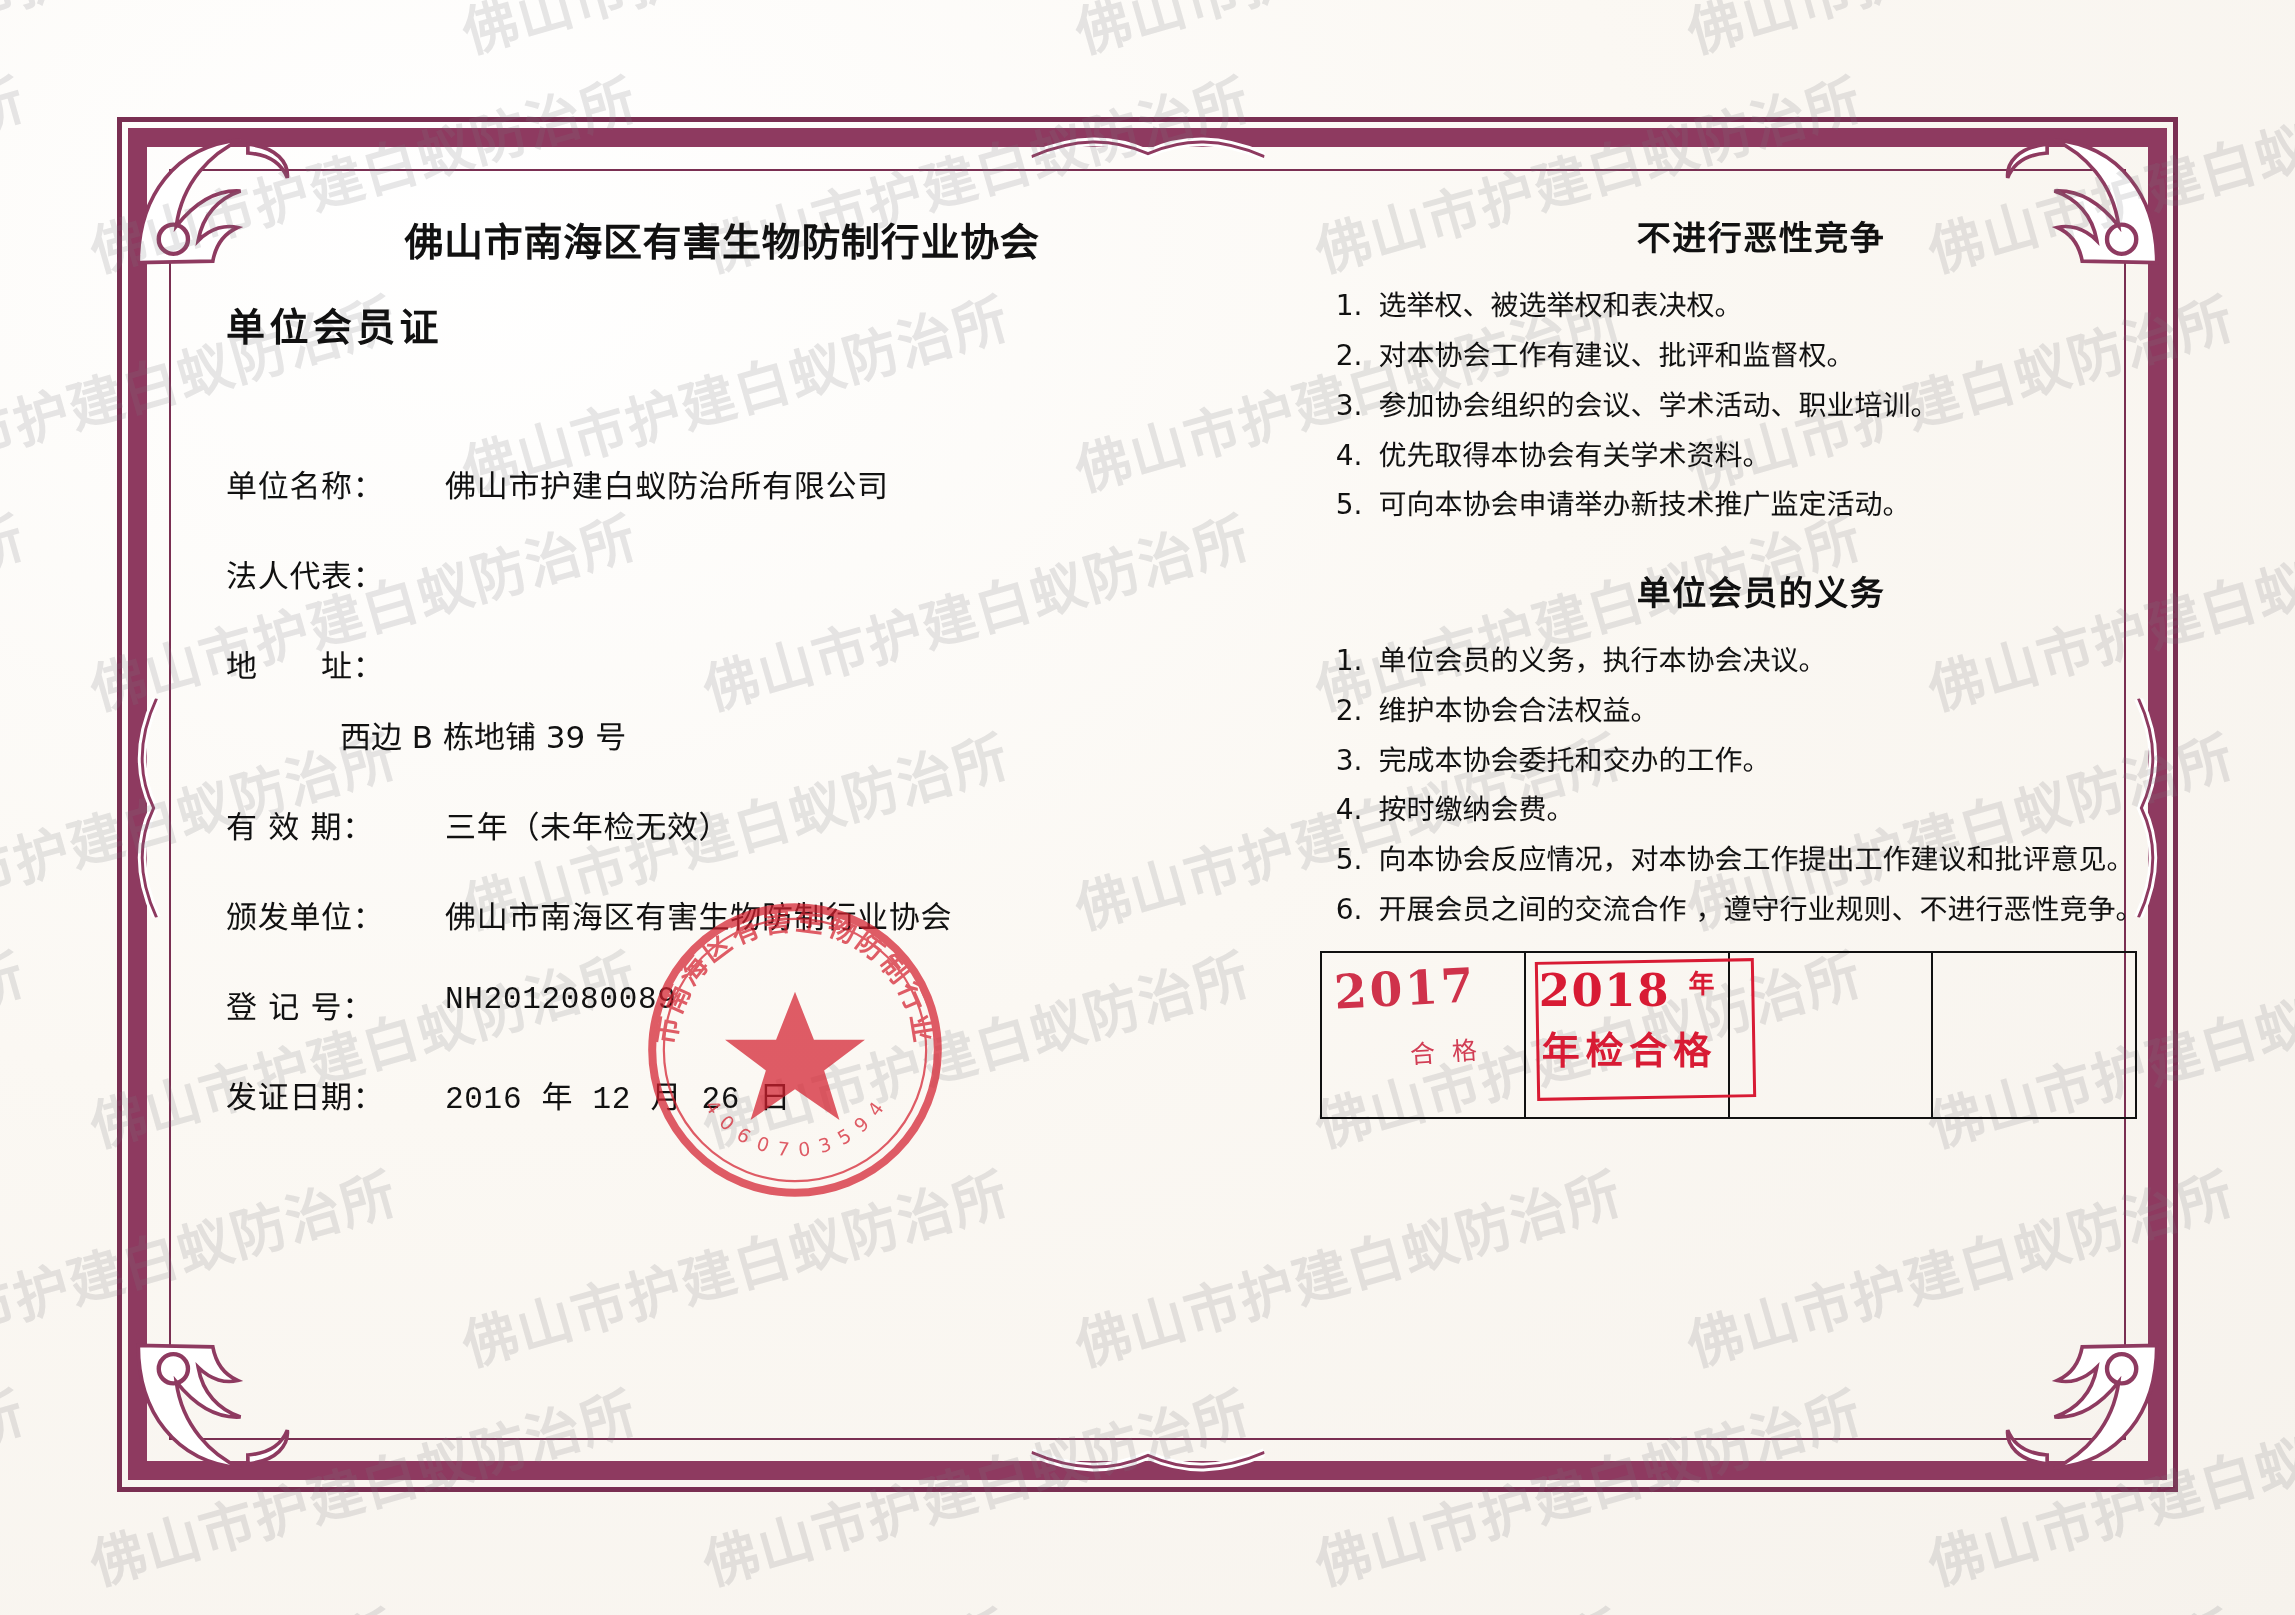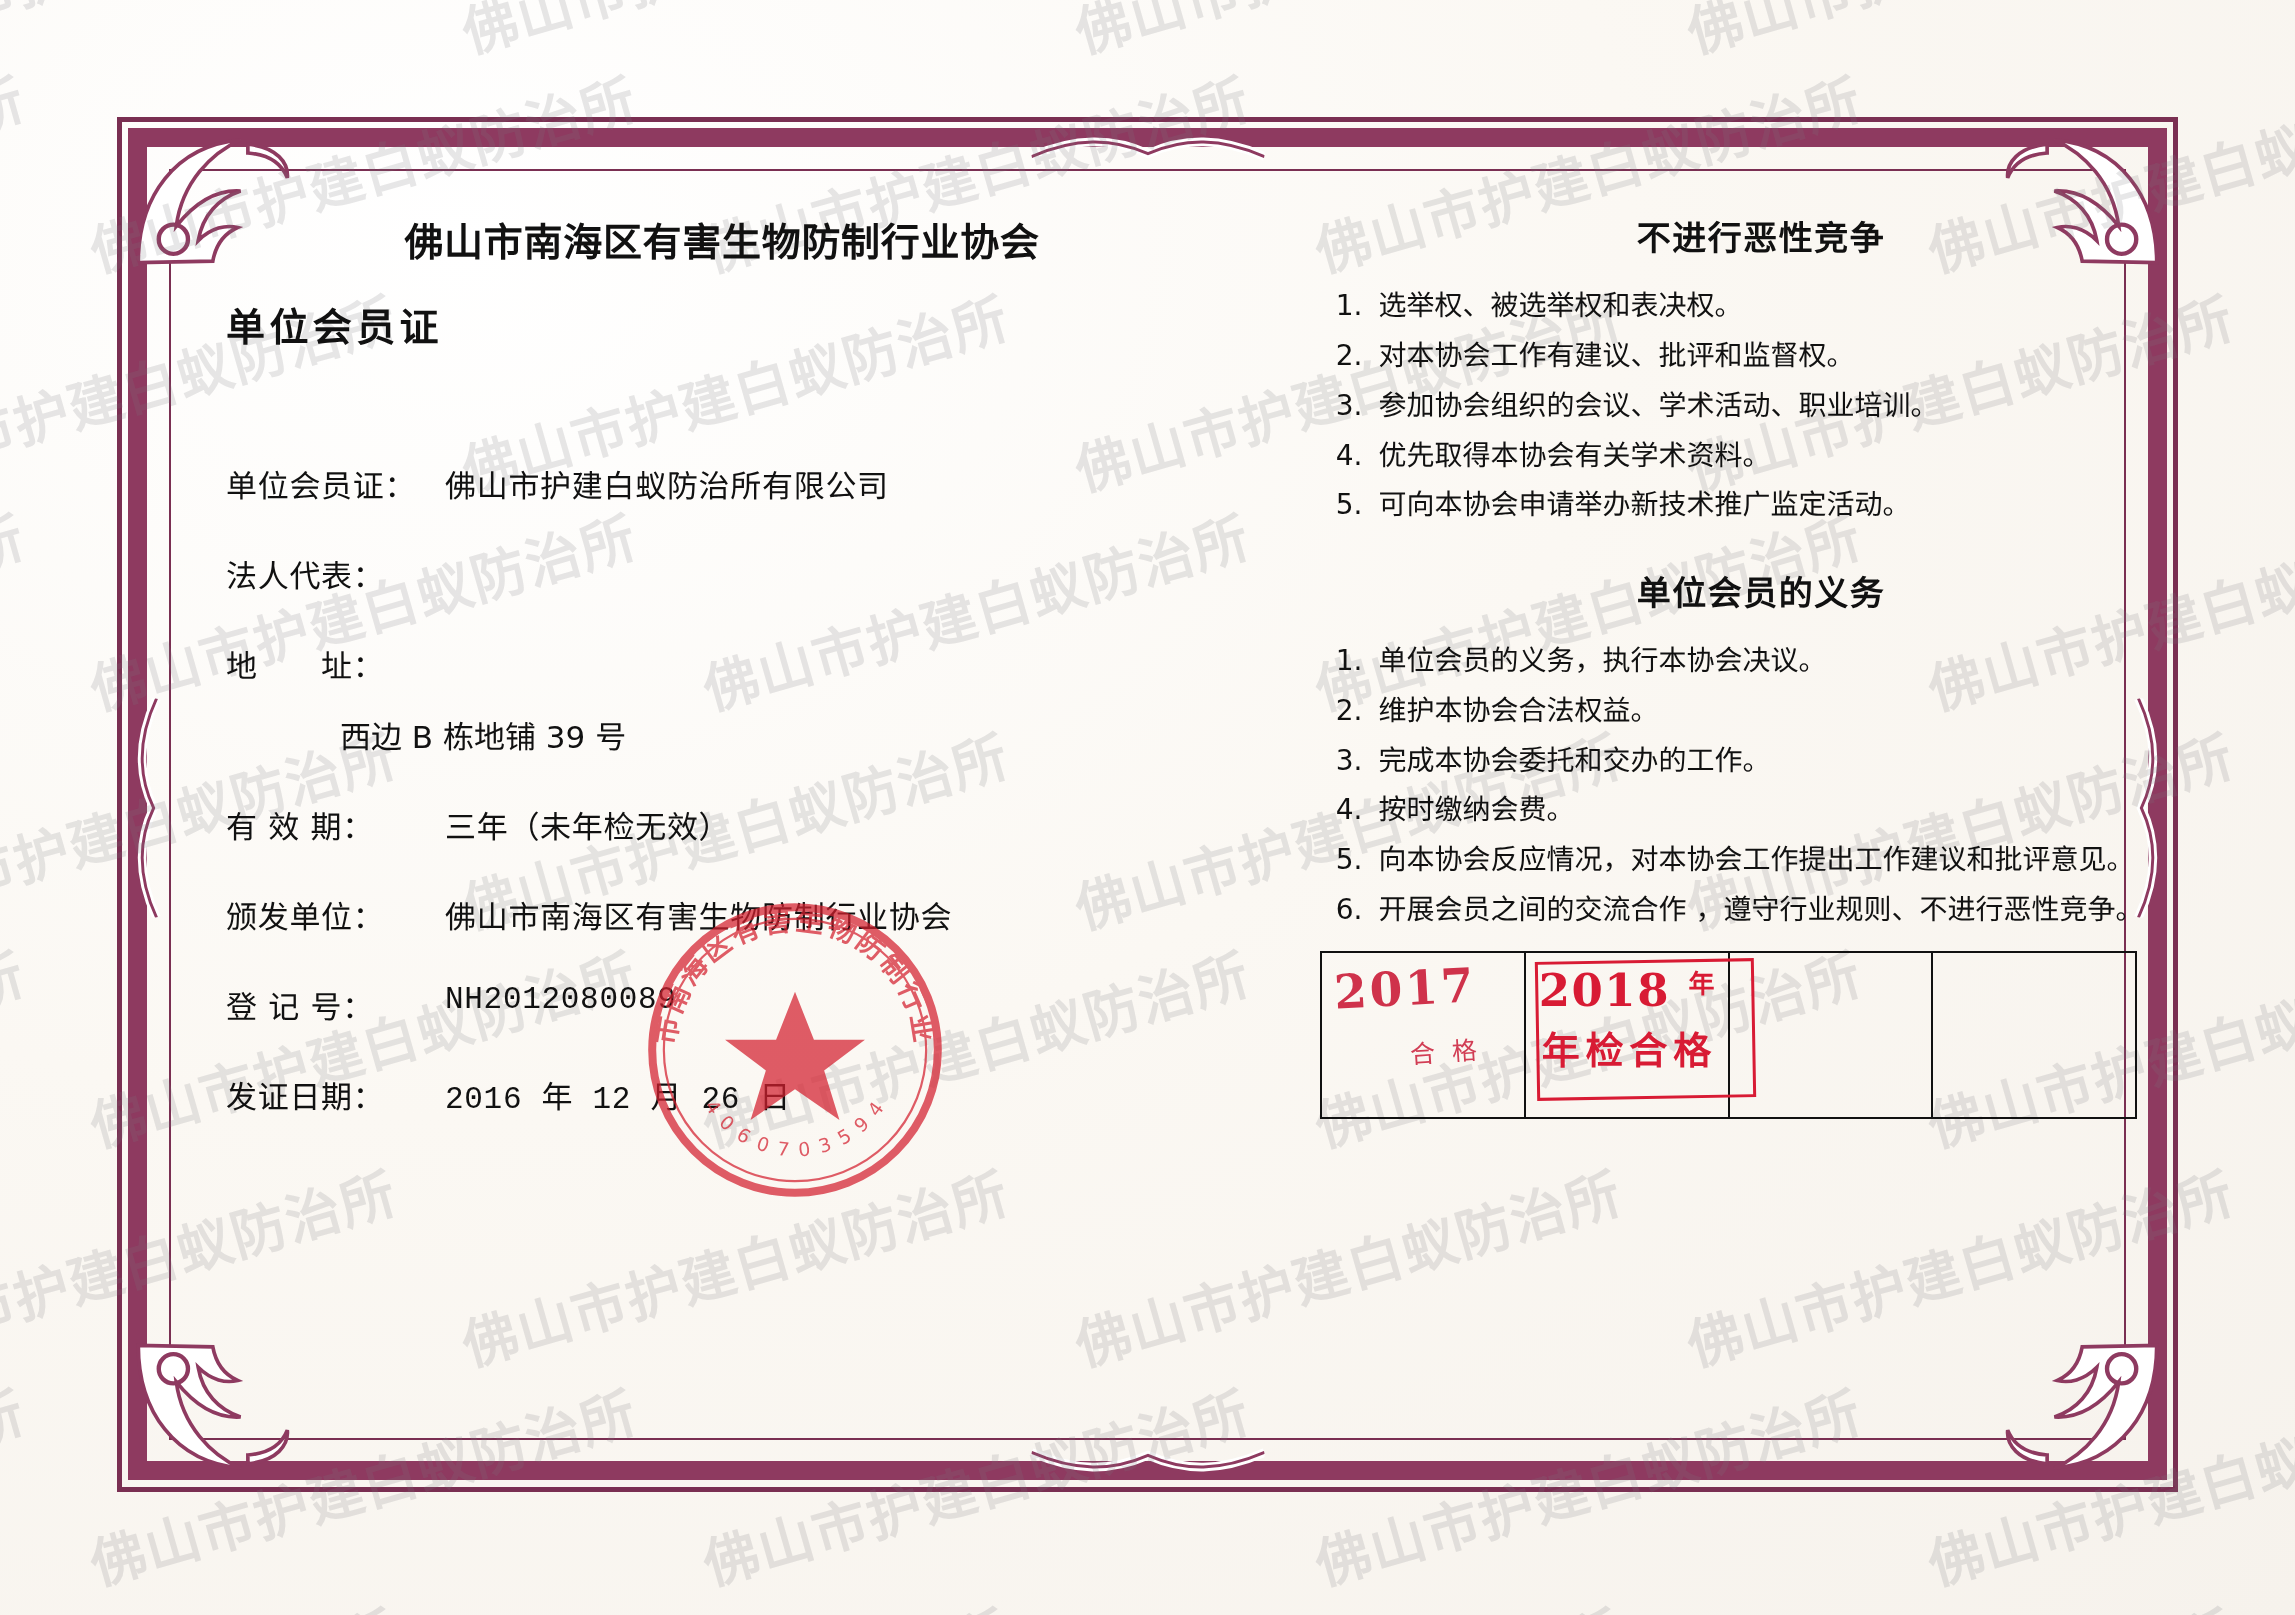--- a/index.html
+++ b/index.html
@@ -351,21 +351,21 @@
   </div>
 
 <div class="content">
 
   <div class="left-col">
     <div class="title-main">佛山市南海区有害生物防制行业协会</div>
     <div class="title-sub">单位会员证</div>
 
     <div class="fields" id="fields-container">
         <div class="field-row">
-          <div class="field-label">单位会员证：</div>
+          <div class="field-label">单位名称：</div>
           <div class="field-value">佛山市护建白蚁防治所有限公司</div>
         </div>
         <div class="field-row">
           <div class="field-label">法人代表：</div>
         </div>
         <div class="field-row">
           <div class="field-label">地　　址：</div>
         </div>
         <div class="row-cont">西边 B 栋地铺 39 号</div>
         <div class="field-row">

